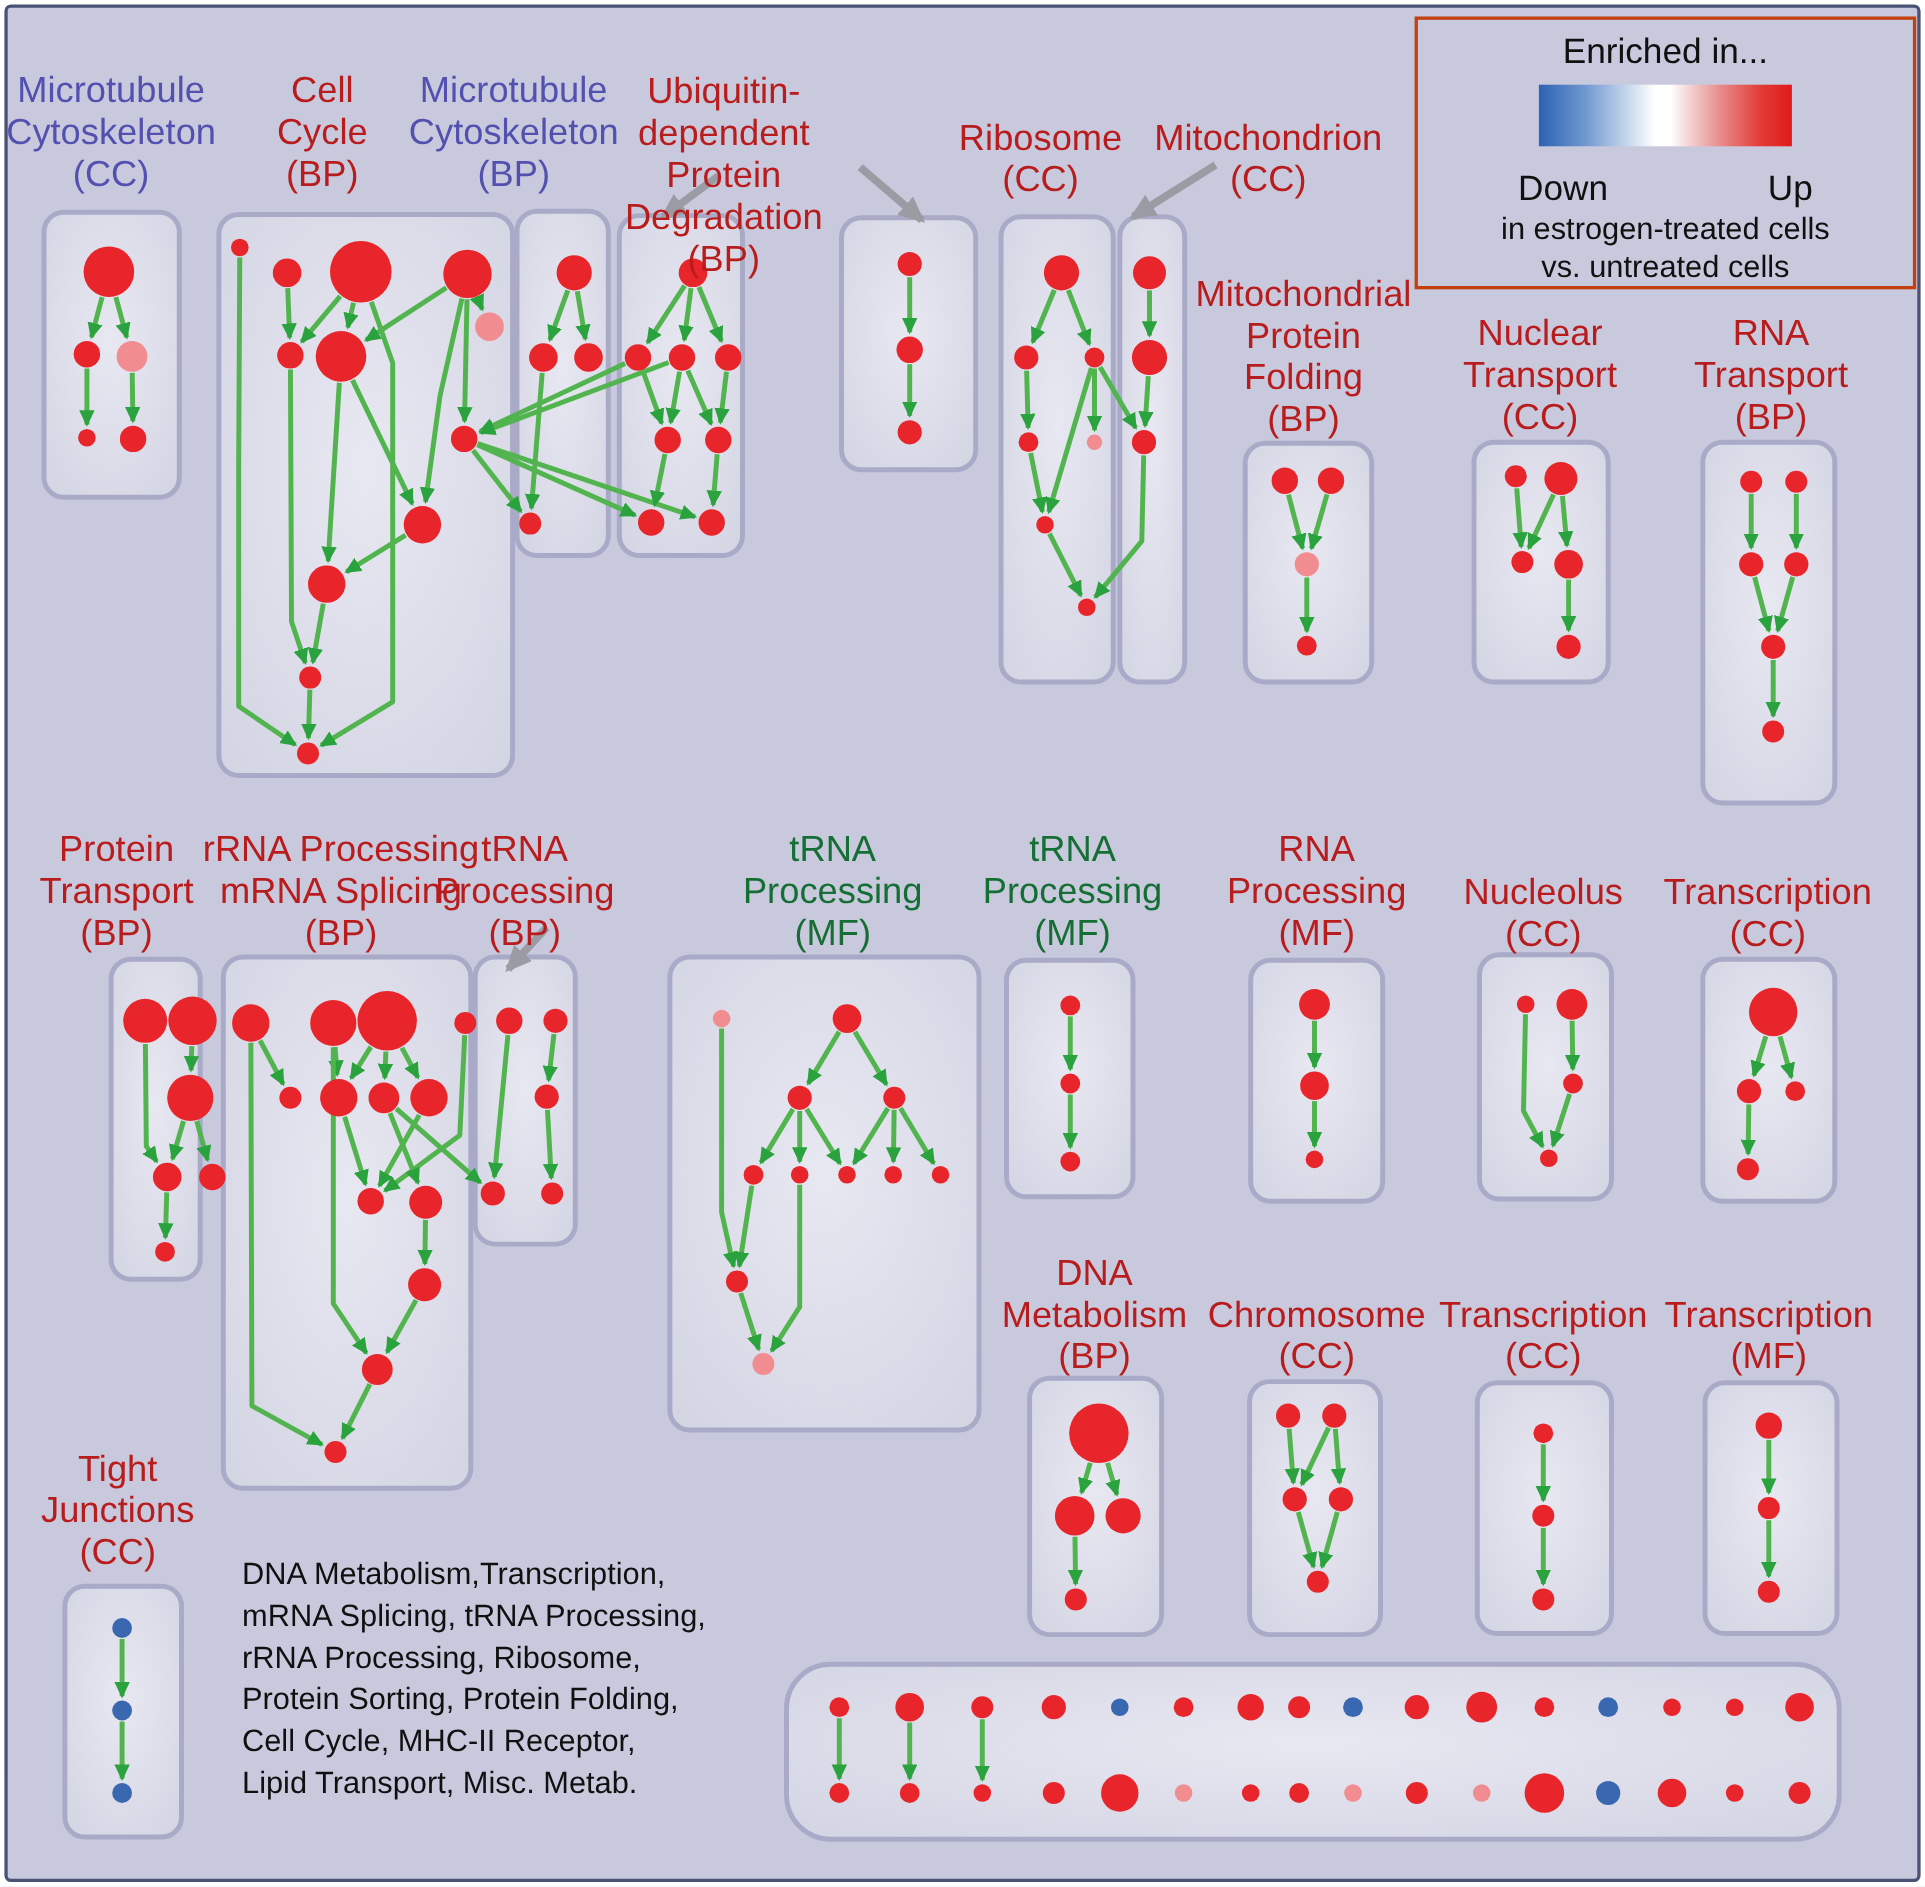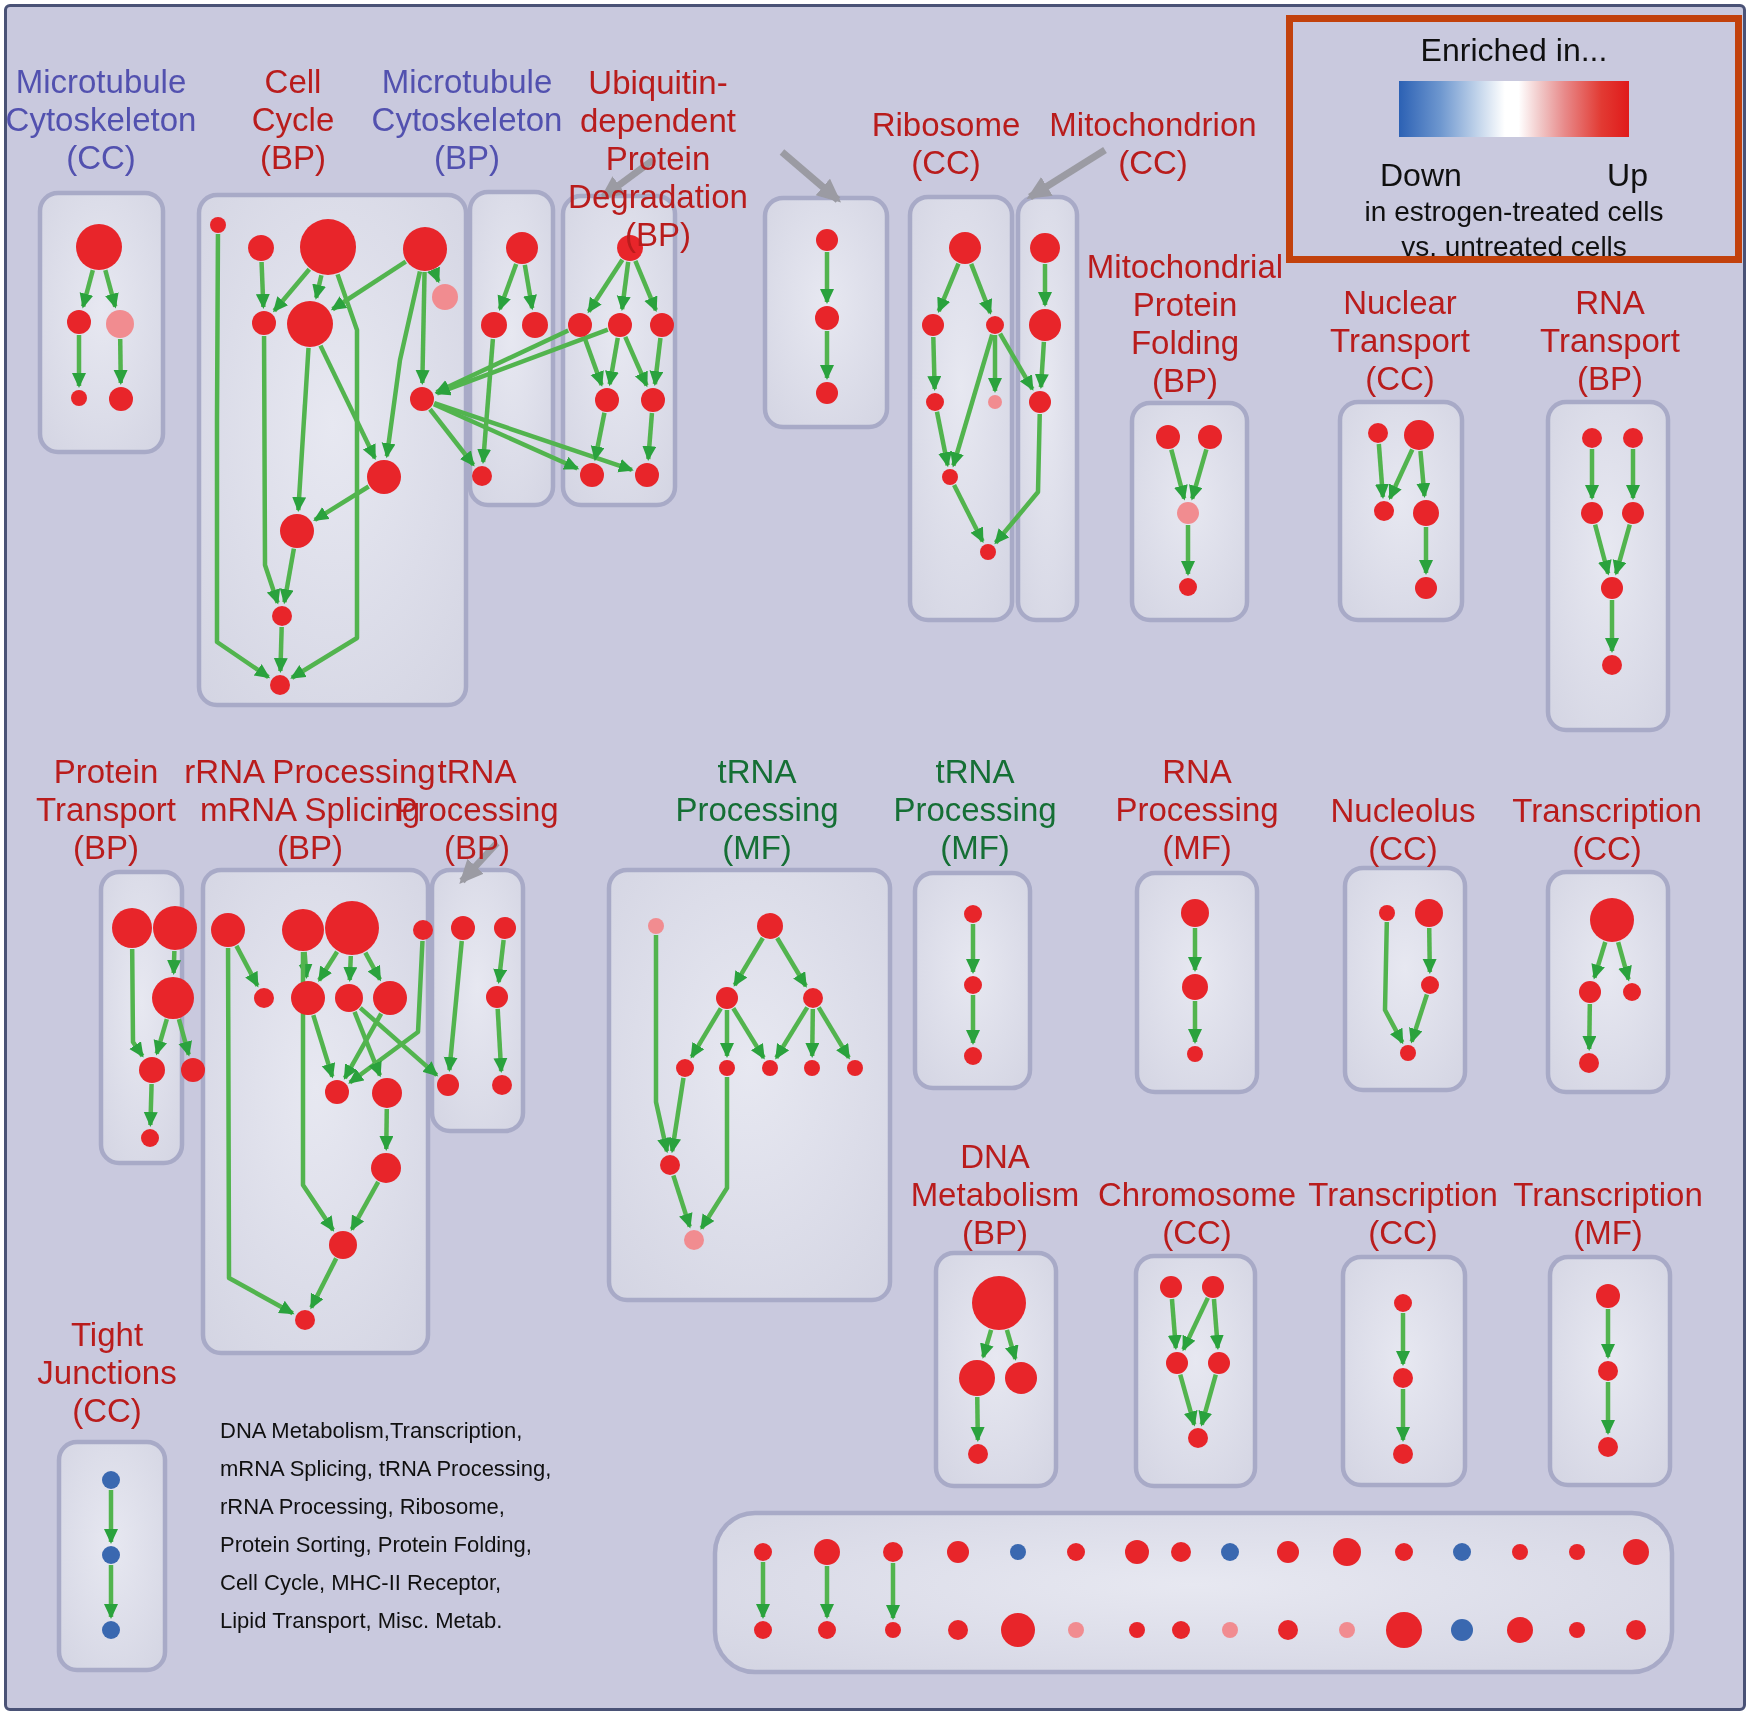--- a/index.html
+++ b/index.html
@@ -7,27 +7,27 @@
   #frame{position:absolute;left:4px;top:4px;right:4px;bottom:4px;border:3px solid #4a5276;border-radius:6px;background:#c9c9de;}
   #net{position:absolute;left:0;top:0;}
   .box{fill:url(#bg1);stroke:#a8aac7;stroke-width:4.5;}
   .edge{fill:none;stroke:#52b44e;stroke-width:4.5;stroke-linejoin:round;}
   .garrow{stroke:#9b9ba3;stroke-width:7;}
   #labels{position:absolute;left:0;top:0;width:1750px;height:1715px;pointer-events:none;}
   .clabel{position:absolute;width:340px;text-align:center;font-size:33px;line-height:38px;white-space:nowrap;}
   .lc-black{color:#b91c1c;}
   .lc-blue{color:#5251af;}
   .lc-green{color:#156f35;}
-  #legend{position:absolute;left:1286px;top:15px;width:456px;height:248px;border:7px solid #c2410c;box-sizing:border-box;}
+  #legend{position:absolute;left:1286px;top:15px;width:456px;height:248px;border:3px solid #c2410c;box-sizing:border-box;}
   #legend .ttl{margin-top:10px;text-align:center;font-size:32px;color:#101010;}
   #legend .barwrap{width:230px;margin:12px auto 0;}
   #legend .bar{height:56px;background:linear-gradient(90deg,#2c61b4 0%,#6e97cf 18%,#c6d7ec 35%,#ffffff 46%,#ffffff 52%,#f0c4c4 62%,#e88a8a 72%,#e23a33 88%,#e01a1a 100%);}
   #legend .du{width:268px;margin:20px auto 0;display:flex;justify-content:space-between;font-size:32px;color:#101010;}
   #legend .sub{text-align:center;font-size:28px;line-height:35px;color:#101010;}
-  #note{position:absolute;left:220px;top:1412px;font-size:22px;line-height:38px;color:#101010;}
+  #note{position:absolute;left:220px;top:1412px;font-size:28px;line-height:38px;color:#101010;}
 </style>
 </head>
 <body>
 
 <div id="stage">
   <div id="frame"></div>
 
   <svg id="net" width="1750" height="1715" viewBox="0 0 1750 1715">
     <defs>
       <radialGradient id="bg1" cx="50%" cy="45%" r="75%">

